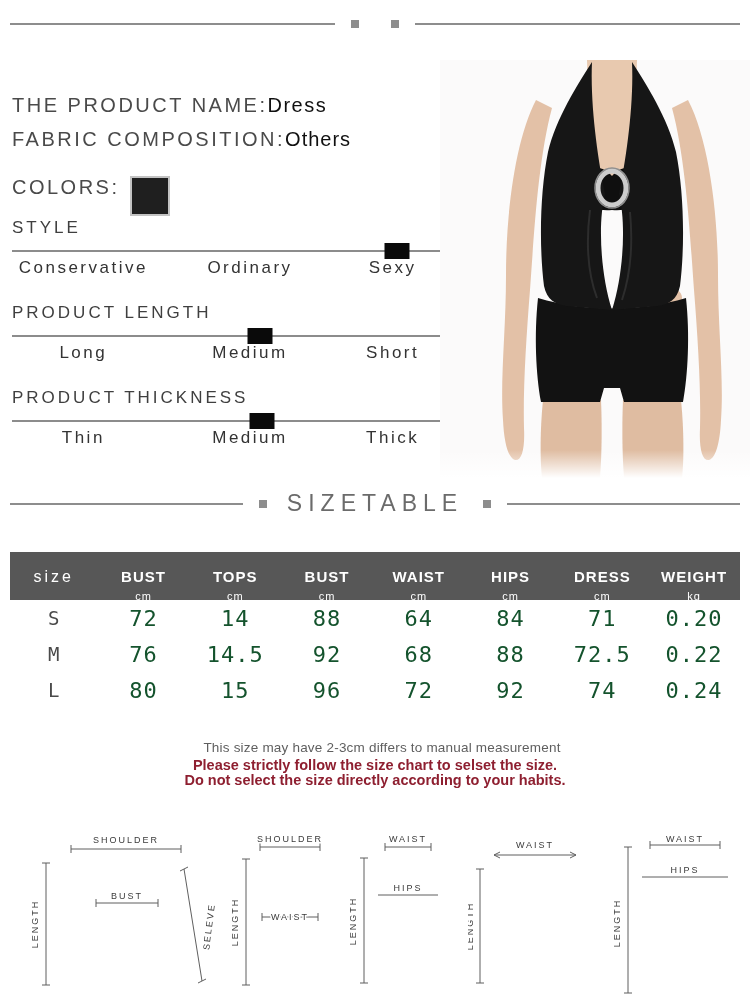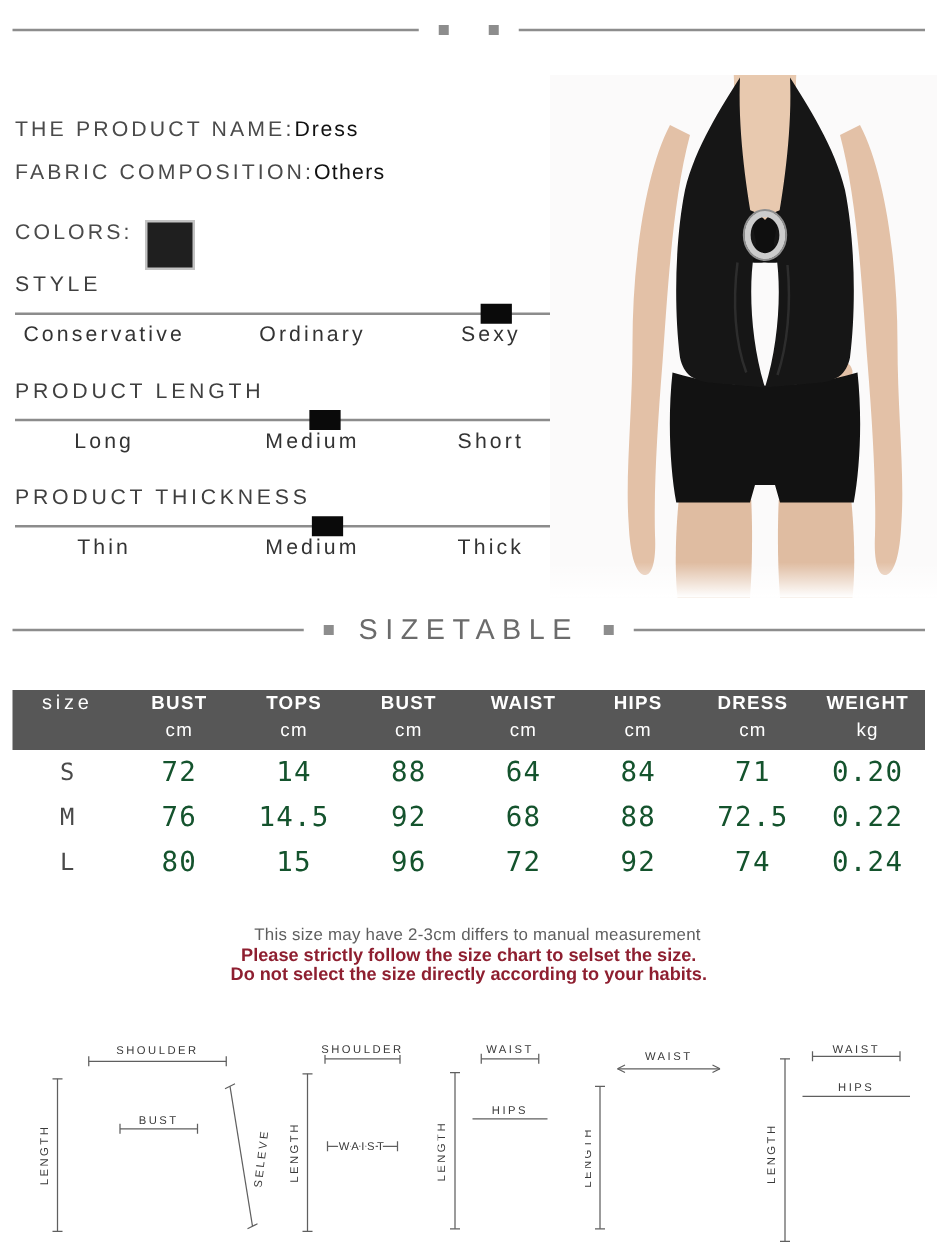--- a/index.html
+++ b/index.html
@@ -9,21 +9,21 @@
   
   .sec-head{position:absolute;left:10px;right:10px;display:flex;align-items:center;}
   .sec-line{flex:1;height:2px;background:#8d8d8d;}
   .sec-sq{width:8px;height:8px;background:#8d8d8d;margin:0 16px;flex:none;}
   .sec-title{color:#6b6b6b;font-size:21px;letter-spacing:8px;font-weight:500;white-space:nowrap;padding:0 4px;}
   #head-show{top:20px;}
   #head-size{top:490px;}
   #head-size .sec-title{font-size:23px;letter-spacing:6px;}
 
   
-  .info-line{position:absolute;left:12px;font-size:17px;letter-spacing:2.5px;color:#4a4a4a;white-space:nowrap;}
+  .info-line{position:absolute;left:12px;font-size:20px;letter-spacing:2.5px;color:#4a4a4a;white-space:nowrap;}
   .info-line .val{color:#101010;letter-spacing:1.5px;}
   .info-line .val.bold{font-weight:400;letter-spacing:1px;}
   #line-name{top:94px;}
   #line-fabric{top:128px;}
   #line-colors{top:176px;display:flex;align-items:flex-start;}
   .swatch{width:36px;height:36px;margin-left:10px;border:2px solid #c3c3c3;background:#1f1f1f;}
 
   
   .attr{position:absolute;left:12px;width:428px;}
   .attr-title{font-size:17px;letter-spacing:3px;color:#3f3f3f;}
@@ -35,23 +35,23 @@
   #attr-style{top:218px;}
   #attr-length{top:303px;}
   #attr-thick{top:388px;}
 
   
   #photo{position:absolute;left:440px;top:60px;width:310px;height:418px;}
 
   
   #table{position:absolute;left:10px;top:552px;width:730px;}
   .thead{display:grid;grid-template-columns:12% repeat(7,1fr);background:#575757;height:48px;}
-  .th{display:flex;flex-direction:column;align-items:center;justify-content:flex-start;color:#fff;padding-top:2px;}
+  .th{display:flex;flex-direction:column;align-items:center;justify-content:flex-start;color:#fff;padding-top:16px;}
   .th .lb{font-size:15px;font-weight:700;letter-spacing:1px;}
-  .th .un{font-size:15px;font-weight:400;margin-top:5px;letter-spacing:1px;}
+  .th .un{font-size:11px;font-weight:400;margin-top:5px;letter-spacing:1px;}
   .th.size-col .lb{font-weight:400;font-size:16px;letter-spacing:3px;}
   .trow{display:grid;grid-template-columns:12% repeat(7,1fr);height:36px;align-items:center;}
   .trow:first-of-type{margin-top:14px;}
   .td{text-align:center;font-family:"DejaVu Sans Mono",monospace;font-size:22px;
       letter-spacing:1px;color:#14532d;}
   .td.size{font-size:19px;color:#4a4a4a;letter-spacing:0;}
 
   
   #notes{position:absolute;top:741px;left:0;right:0;text-align:center;line-height:1.05;}
   #notes .gray{font-size:13.5px;color:#5f5f5f;letter-spacing:.2px;margin:0 0 3px 14px;}

